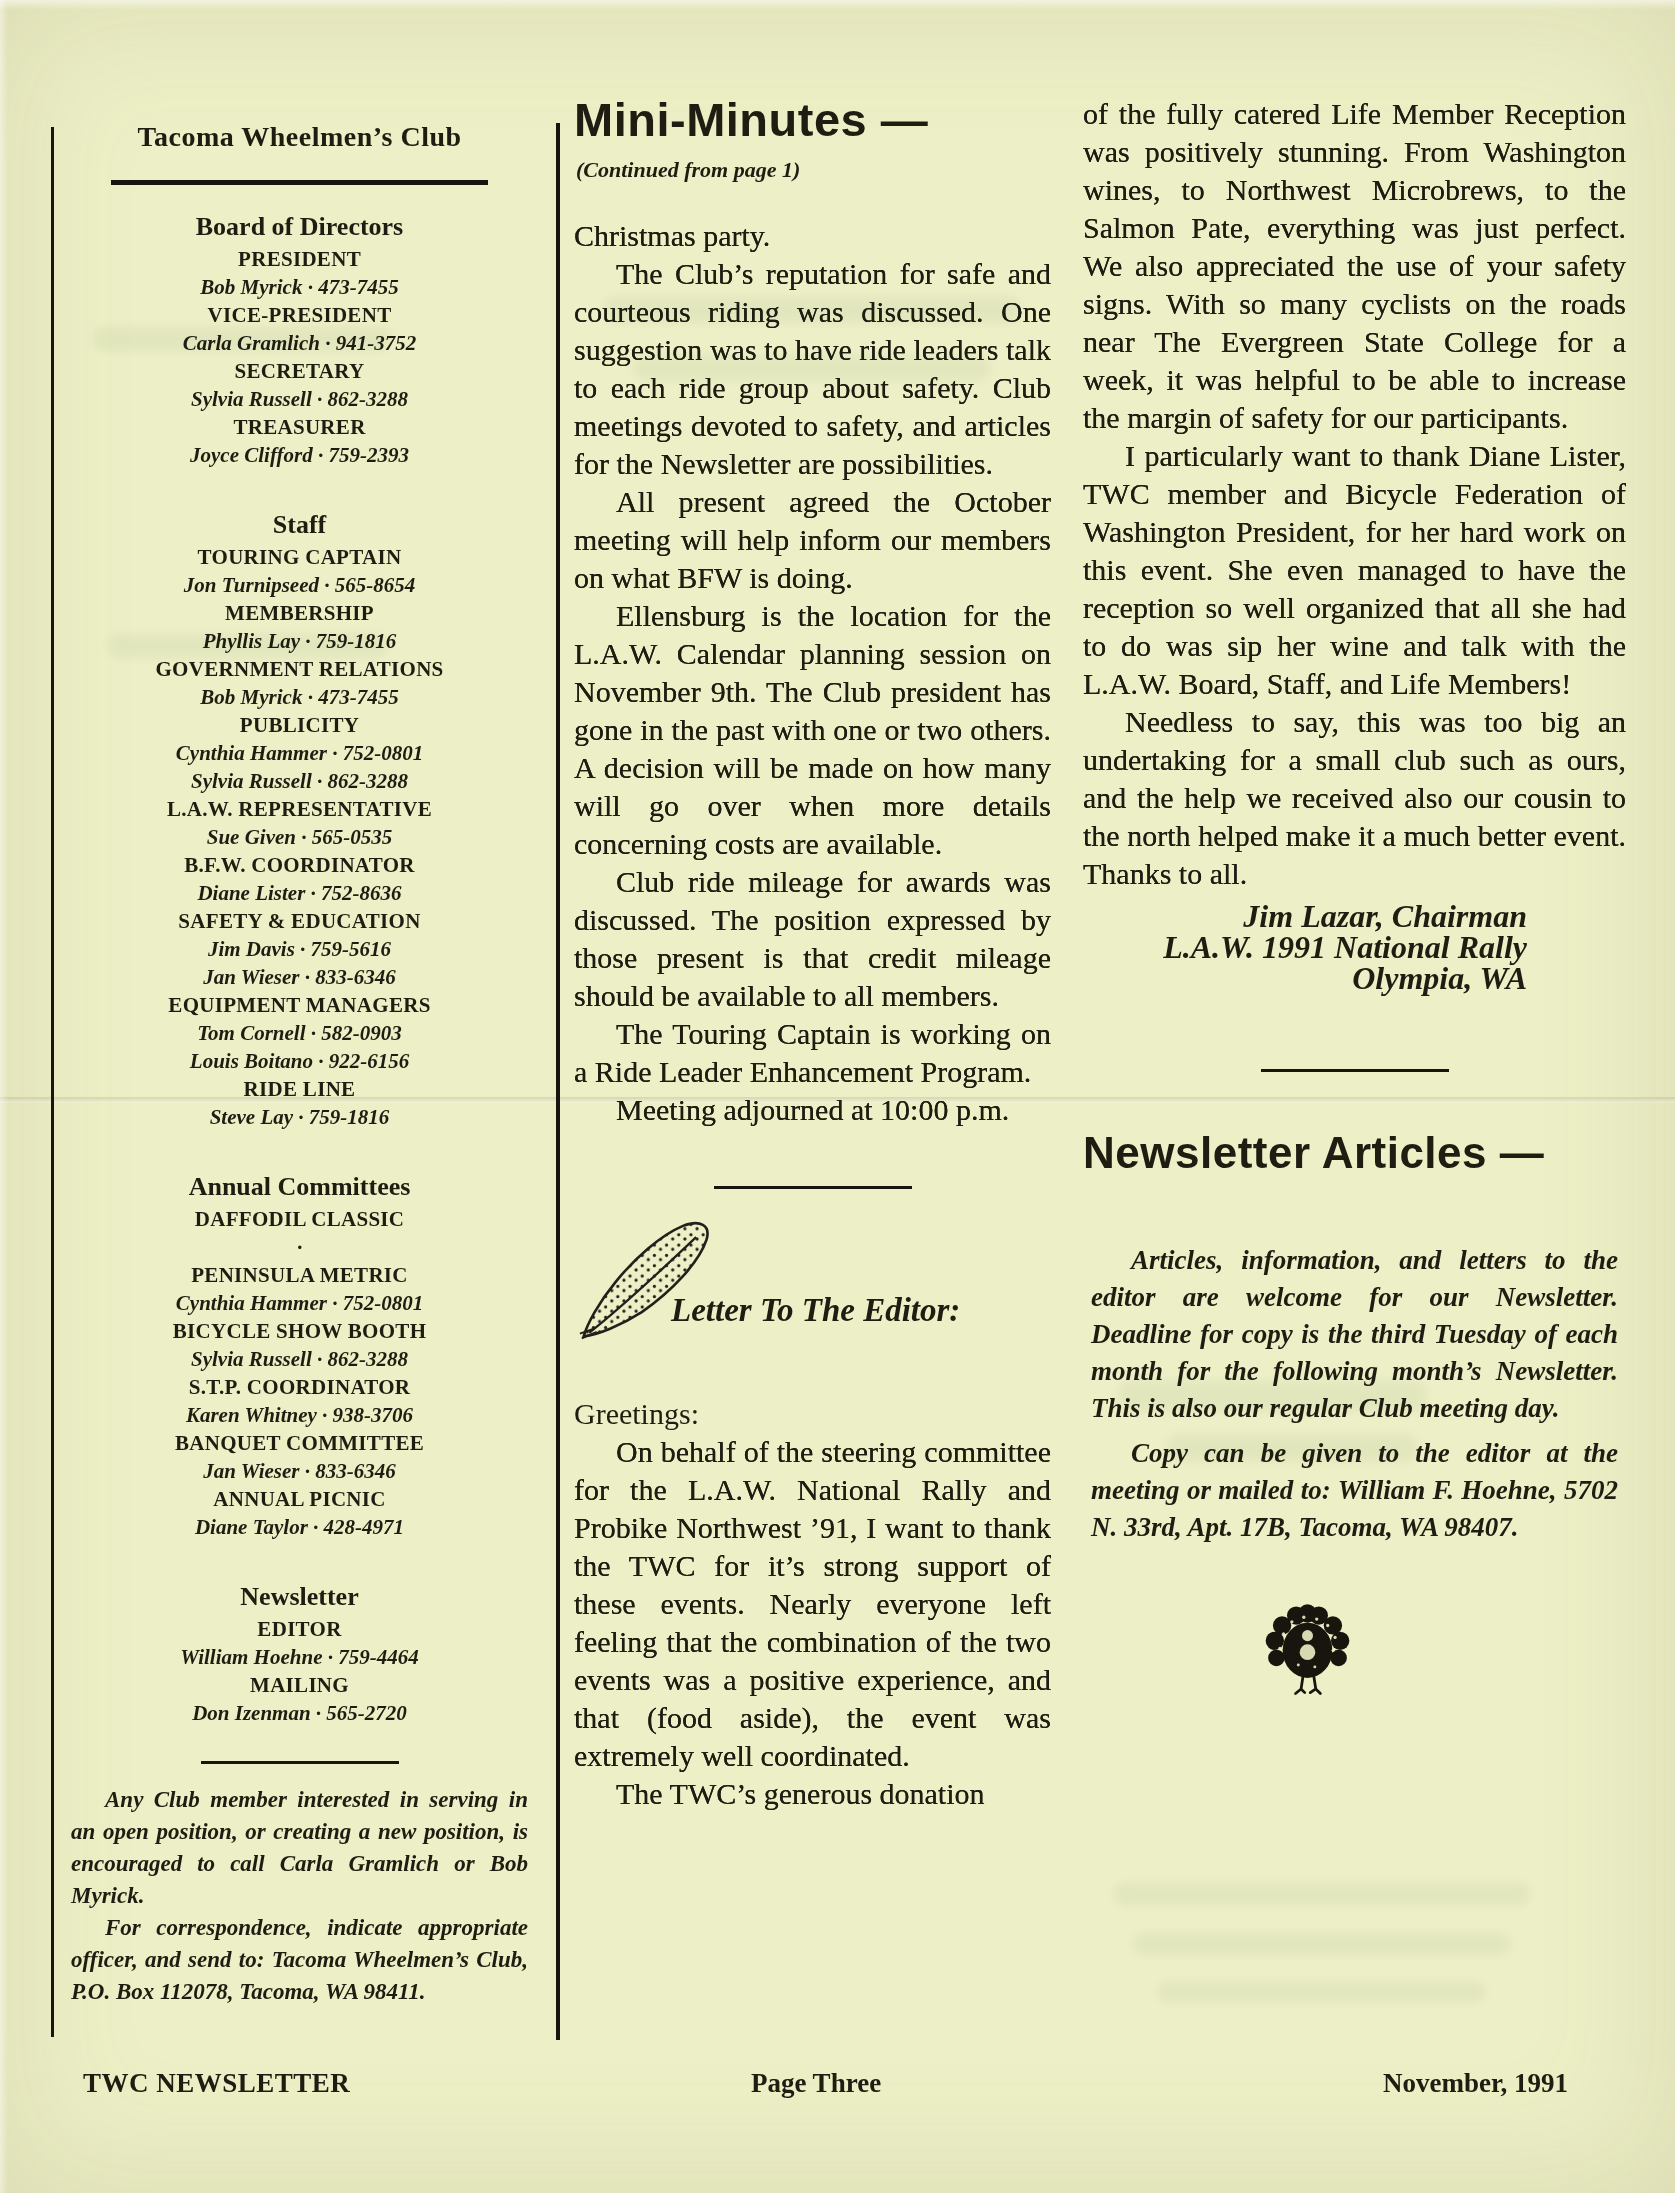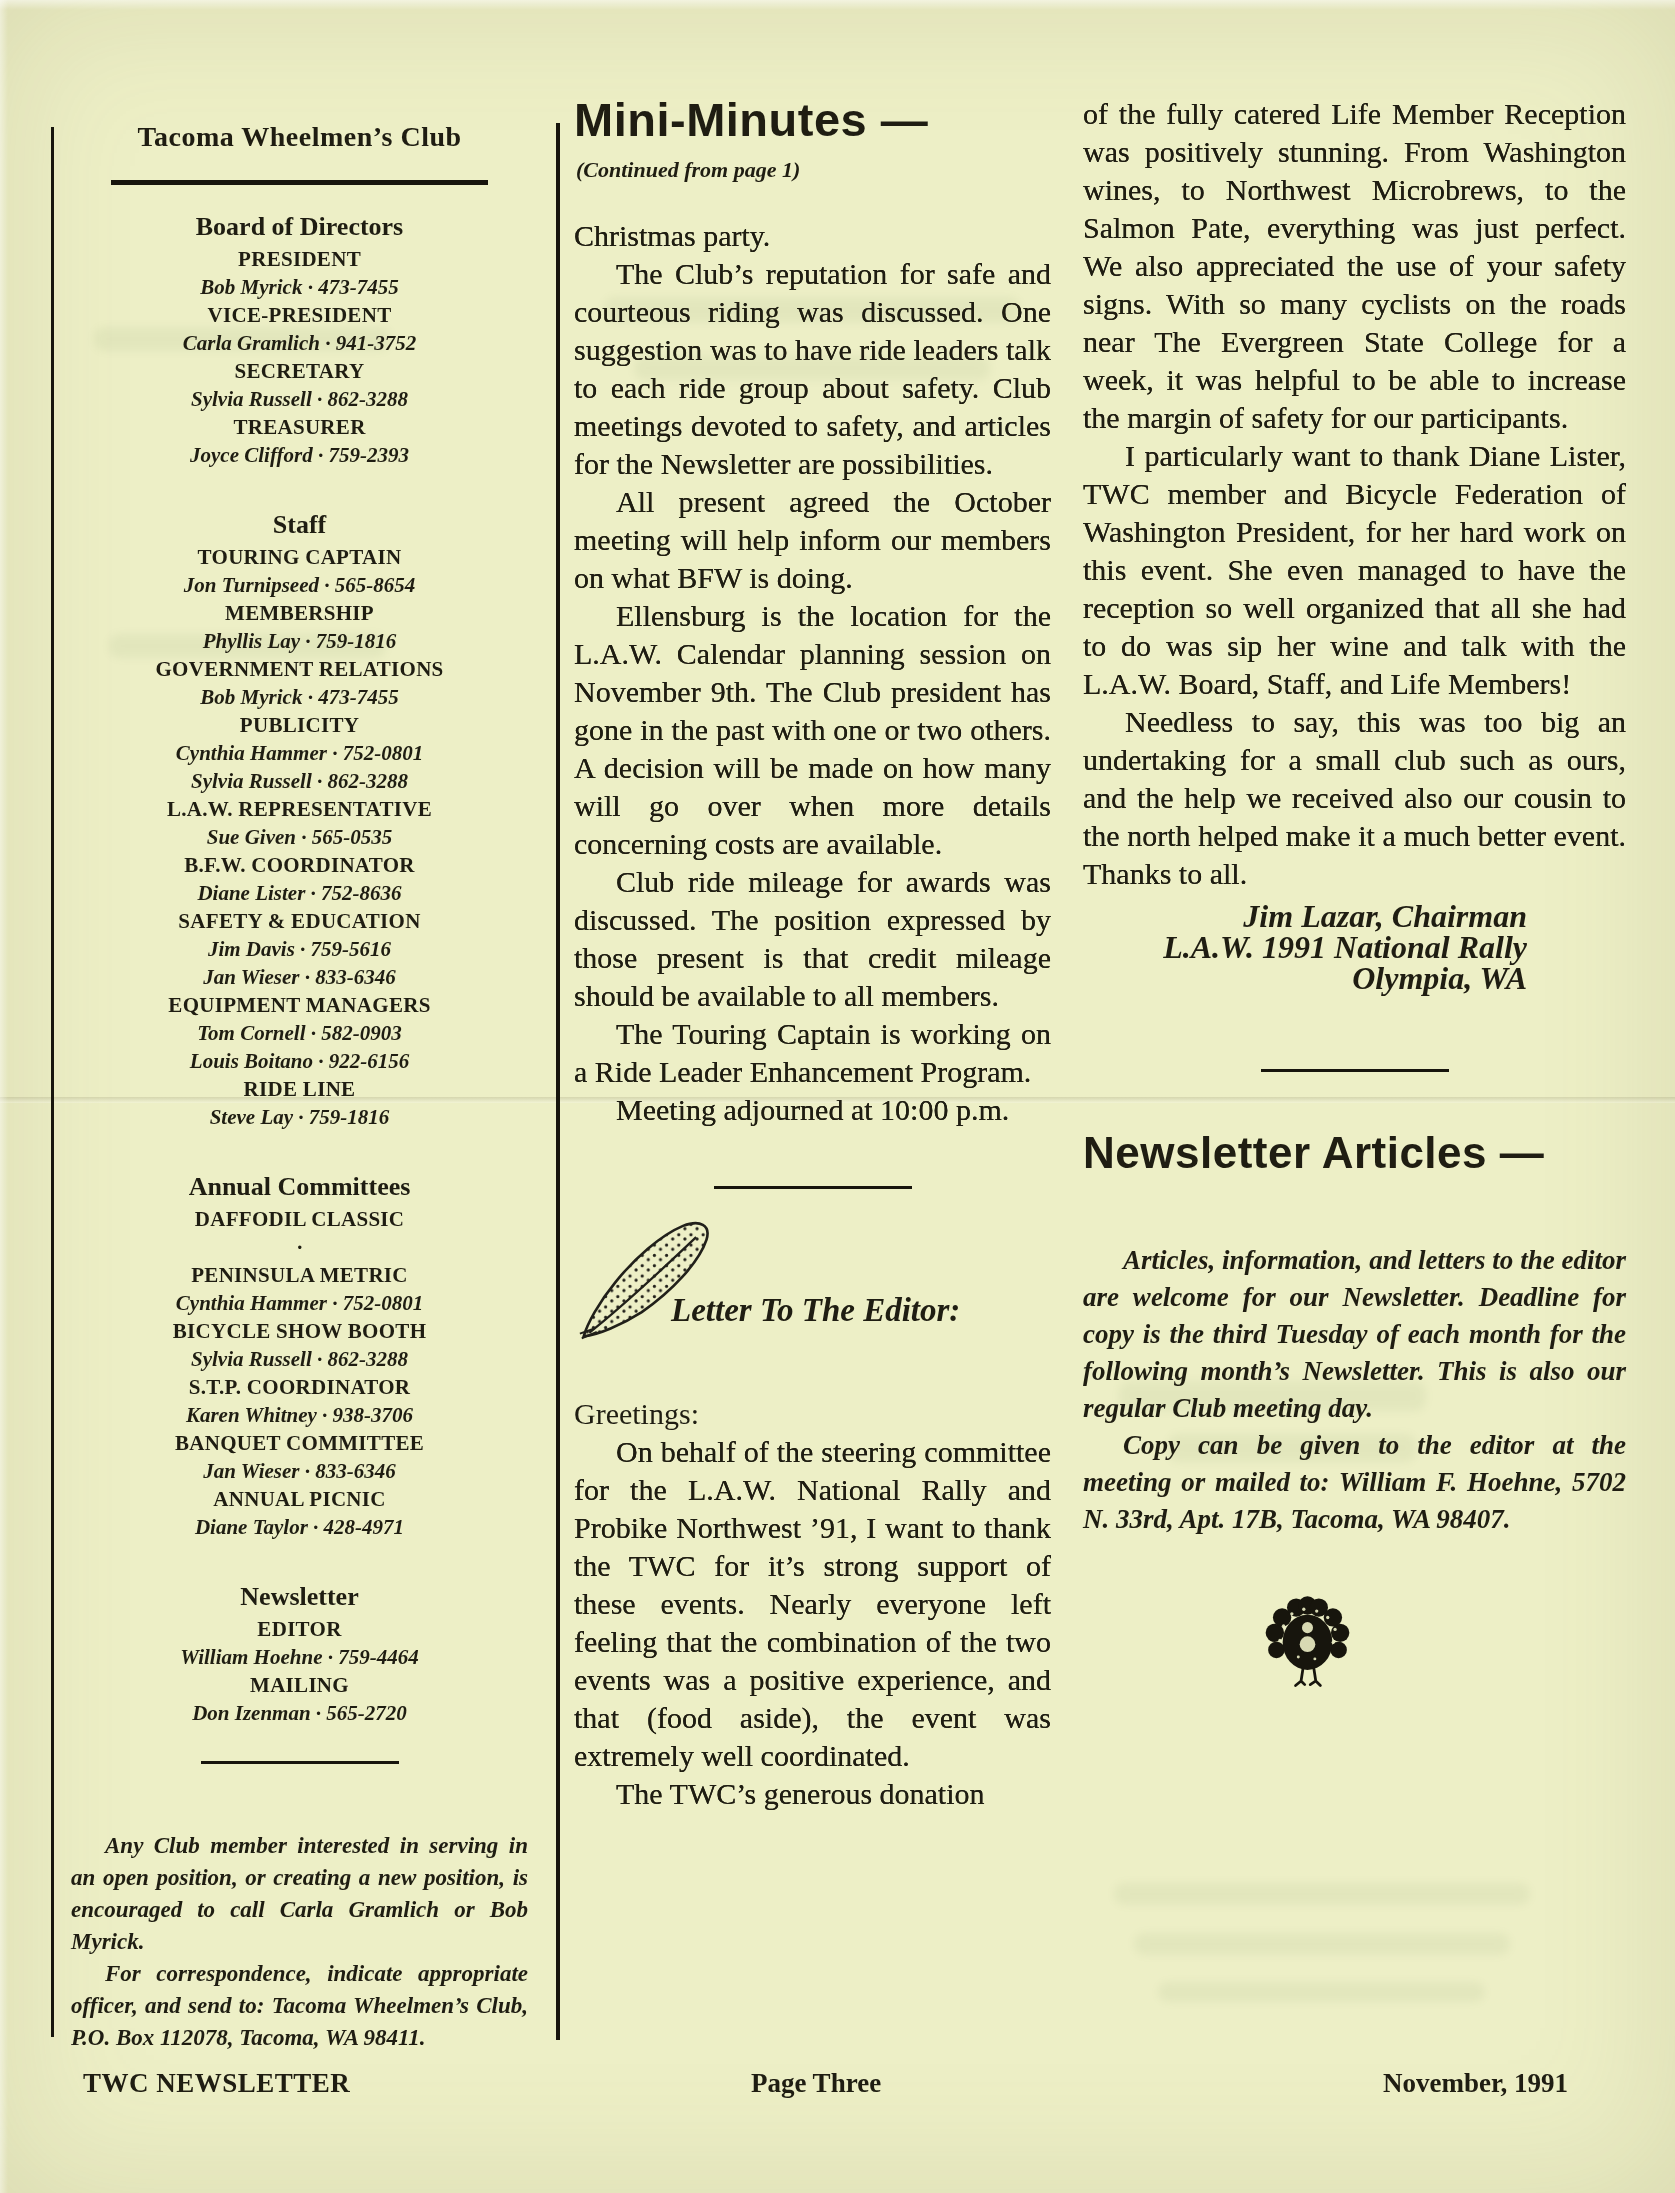--- a/index.html
+++ b/index.html
@@ -31,21 +31,21 @@
 
   
   .col-left{position:absolute;left:71px;top:117px;width:457px;text-align:center;}
   .masthead{display:inline-block;font-weight:bold;font-size:28px;line-height:40px;
     padding:0 26px 23px;border-bottom:5px solid #17150d;letter-spacing:0.5px;}
   .dir-section .sec-head{font-weight:bold;font-size:26px;line-height:32px;margin:40px 0 2px;}
   .dir-section:first-of-type .sec-head{margin-top:26px;}
   .role{font-weight:bold;font-size:21px;line-height:28px;letter-spacing:0.3px;}
   .person{font-weight:bold;font-style:italic;font-size:21px;line-height:28px;}
   .short-rule{width:198px;height:3px;background:#17150d;margin:34px auto 0;}
-  .notes{margin-top:66px;text-align:left;}
+  .notes{margin-top:20px;text-align:left;}
   .note{font-weight:bold;font-style:italic;font-size:23px;line-height:32px;
     text-align:justify;text-indent:34px;margin:0;}
 
   
   .col-mid{position:absolute;left:574px;top:95px;width:477px;}
   .mini-head{font-family:"Liberation Sans","DejaVu Sans",sans-serif;font-weight:bold;
     font-size:47px;line-height:50px;margin:0;letter-spacing:0.5px;}
   .continued{font-weight:bold;font-style:italic;font-size:22px;line-height:26px;margin:12px 0 0 2px;}
   .paras{margin-top:34px;}
   .para{font-size:30px;line-height:38px;text-align:justify;margin:0;
@@ -60,21 +60,21 @@
 
   
   .col-right{position:absolute;left:1083px;top:95px;width:543px;}
   .signature{margin-top:8px;padding-right:99px;text-align:right;}
   .sig-line{font-weight:bold;font-style:italic;font-size:32px;line-height:31px;}
   .right-divider{width:188px;height:3px;background:#17150d;margin:75px auto 0;}
   .articles-head{font-family:"Liberation Sans","DejaVu Sans",sans-serif;font-weight:bold;
     font-size:44px;line-height:48px;margin:57px 0 0;letter-spacing:0.5px;}
   .aparas{margin-top:65px;}
   .apara{font-weight:bold;font-style:italic;font-size:27px;line-height:37px;
-    text-align:justify;text-indent:40px;margin:0;}
+    text-align:justify;text-indent:40px;margin:8px;}
   .turkey{display:block;margin:51px 0 0 178px;width:93px;height:103px;}
 
   
   .footer-item{position:absolute;top:2067px;font-weight:bold;font-size:27px;line-height:32px;
     white-space:nowrap;}
   .footer-left{left:83px;letter-spacing:0.5px;}
   .footer-center{left:816px;transform:translateX(-50%);}
   .footer-right{right:107px;}
 </style>
 </head>

